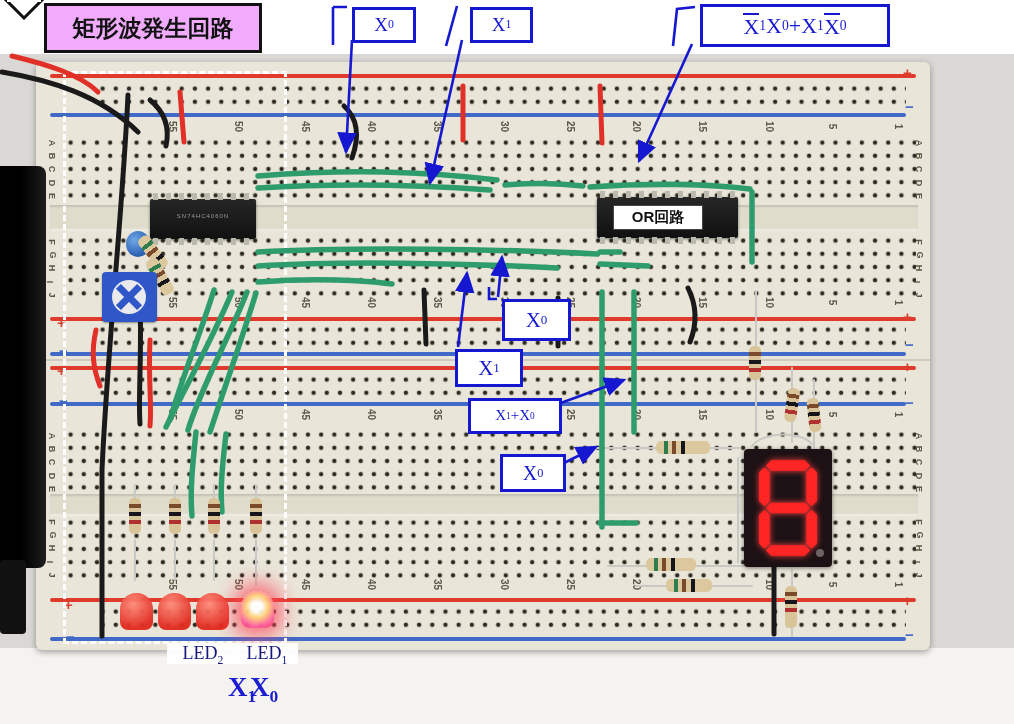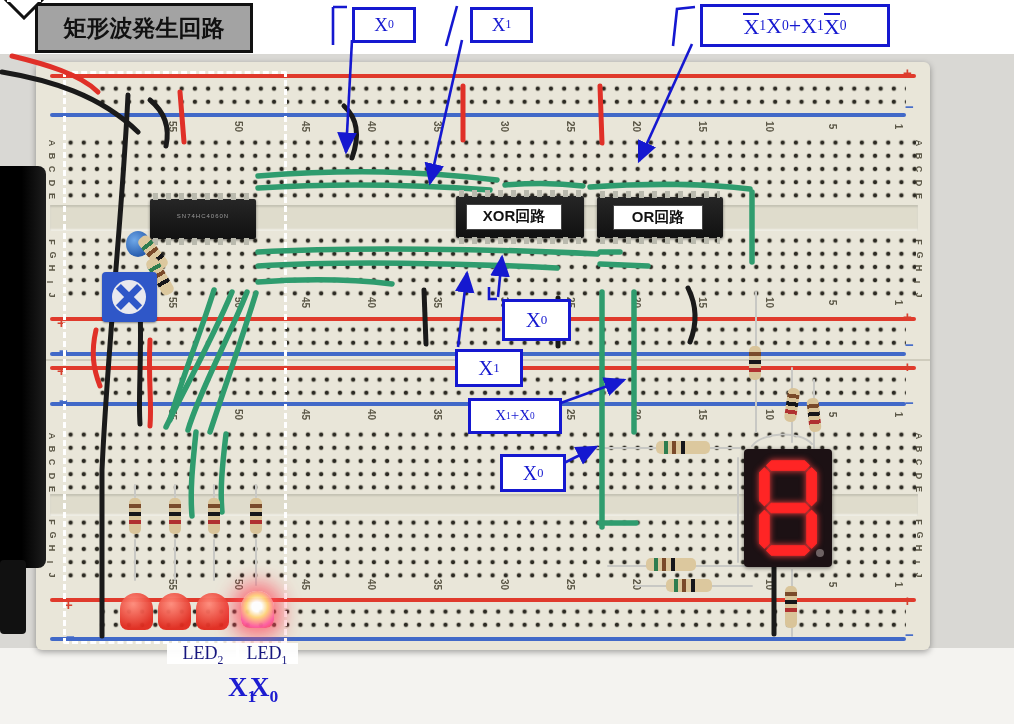--- a/index.html
+++ b/index.html
@@ -48,21 +48,21 @@
   .led.lit{background:radial-gradient(circle at 48% 42%,#fff 0 5px,#ffd27a 11px,#ff5aa0 20px,#f43b2a 30px);
            box-shadow:0 0 20px 8px rgba(255,70,90,.8);}
   .sevenseg{left:744px;top:449px;width:88px;height:118px;background:#1c1114;border-radius:4px;box-shadow:0 1px 4px rgba(0,0,0,.5);}
   .dp{position:absolute;right:8px;bottom:10px;width:8px;height:8px;border-radius:50%;background:#6e6263;}
   
   .abox{position:absolute;background:#fff;border:3px solid #1518d0;color:#1518d0;
         font-family:"Liberation Serif",serif;display:flex;align-items:center;justify-content:center;}
   .abox sub{font-size:62%;}
   .base{display:inline-block;line-height:1.05;}
   .ov{border-top:2px solid currentColor;}
-  .bubble{left:35px;top:3px;width:212px;height:44px;background:#a3a3a3;border:3px solid #111;
+  .bubble{left:44px;top:3px;width:212px;height:44px;background:#f0abfc;border:3px solid #111;
           display:flex;align-items:center;justify-content:center;font-size:23px;font-weight:bold;color:#111;}
   .bubble-tip{left:80px;top:48px;}
   .ledlab{position:absolute;background:rgba(255,255,255,.95);color:#16167e;font-family:"Liberation Serif",serif;
           font-size:18px;text-align:center;line-height:21px;}
   .ledlab sub,.xbot sub{font-size:65%;}
   .xbot{position:absolute;color:#1c1cd0;font-family:"Liberation Serif",serif;font-size:27px;font-weight:bold;}
   svg.layer{position:absolute;left:0;top:0;pointer-events:none;}
 </style>
 </head>
 <body>
@@ -271,26 +271,21 @@
         <path d="M600,523 L636,523"></path>
       </g>
     </g>
   </svg>
 
   <div class="ic abs" style="left:150px;top:199px;width:106px;height:40px;">
     <div class="pins" style="top:-6px;"></div>
     <div class="pins" style="bottom:-6px;"></div>
     <div class="icpart">SN74HC4060N</div>
   </div>
-  <div class="ic abs" style="left:456px;top:196px;width:128px;height:42px;">
-    <div class="pins" style="top:-6px;"></div>
-    <div class="pins" style="bottom:-6px;"></div>
-    <div class="iclabel" style="left:10px;top:8px;width:94px;height:24px;">XOR回路</div>
-  </div>
-  <div class="ic abs" style="left:597px;top:197px;width:126px;height:41px;">
+  <div class="ic abs" style="left:597px;top:197px;width:141px;height:41px;">
     <div class="pins" style="top:-6px;"></div>
     <div class="pins" style="bottom:-6px;"></div>
     <div class="iclabel" style="left:16px;top:8px;width:88px;height:23px;">OR回路</div>
   </div>
 
   <div class="abs cap"></div>
   <div class="res-h abs" style="left:134px;top:246px;width:38px;transform:rotate(52deg);"></div>
   <div class="res-h abs" style="left:140px;top:270px;width:40px;transform:rotate(60deg);"></div>
   <div class="abs pot">
     <div class="pot-dial">

